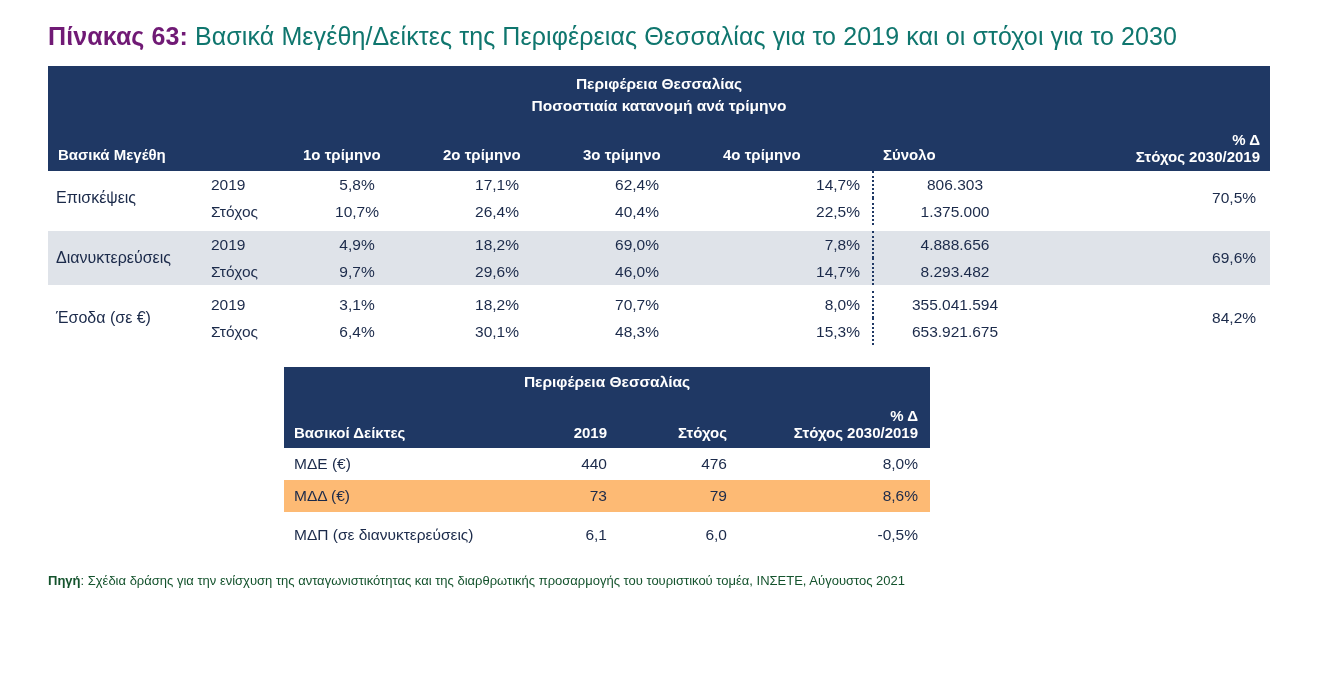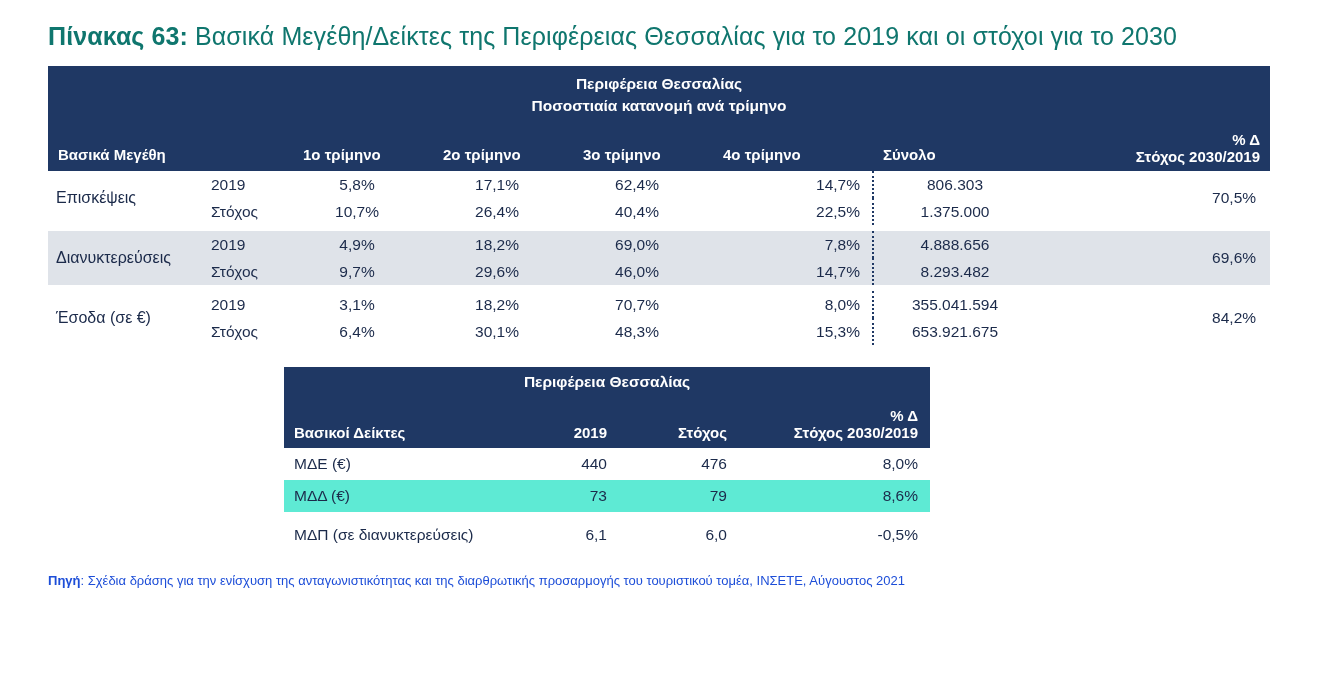--- a/index.html
+++ b/index.html
@@ -26,21 +26,21 @@
   .title {
     font-size: 25px;
     line-height: 40px;
     color: #1f3864;
     margin: 0 0 10px 0;
     letter-spacing: 0.1px;
     max-width: 1225px;
   }
   .title .label {
     font-weight: bold;
-    color: #0f766e;
+    color: #701a75;
     text-align: center;
   }
   .title .rest {
     font-weight: normal;
     color: #0f766e;
   }
 
   
   table {
     border-collapse: collapse;
@@ -156,27 +156,27 @@
     margin-top: 13px;
   }
   .sub-table td.val {
     text-align: right;
     padding-right: 12px !important;
     font-size: 15.5px;
   }
   .sub-row td { height: 32px; }
   .sub-row-tall td { height: 46px; line-height: 20px; }
   .row-white td { background: #ffffff; }
-  .row-gray td { background: #5eead4; }
+  .row-gray td { background: #fdba74; }
 
   
   .source {
     margin-top: 14px;
     font-size: 13px;
-    color: #1d4ed8;
+    color: #14532d;
     line-height: 18px;
   }
   .source .src-label { font-weight: bold; }
 </style>
 </head>
 <body>
 
 <div class="page">
 
   <p class="title">

